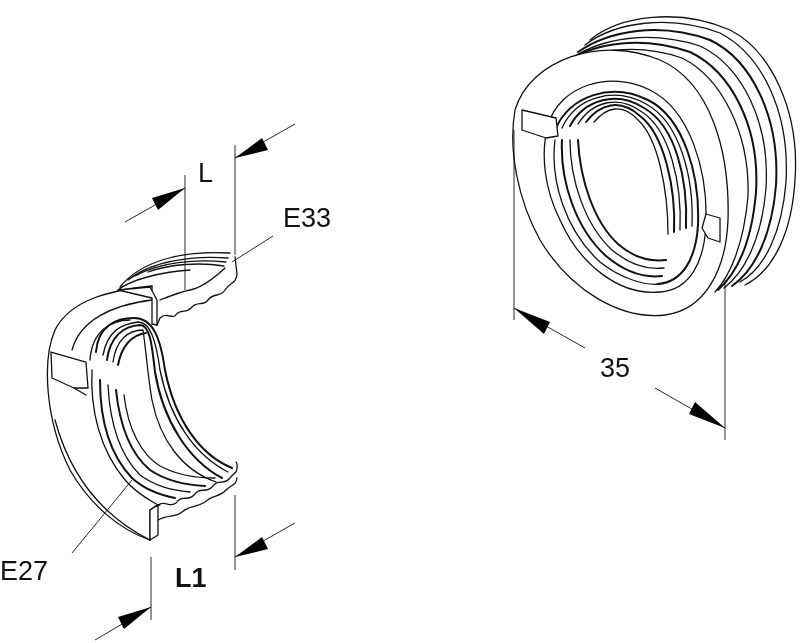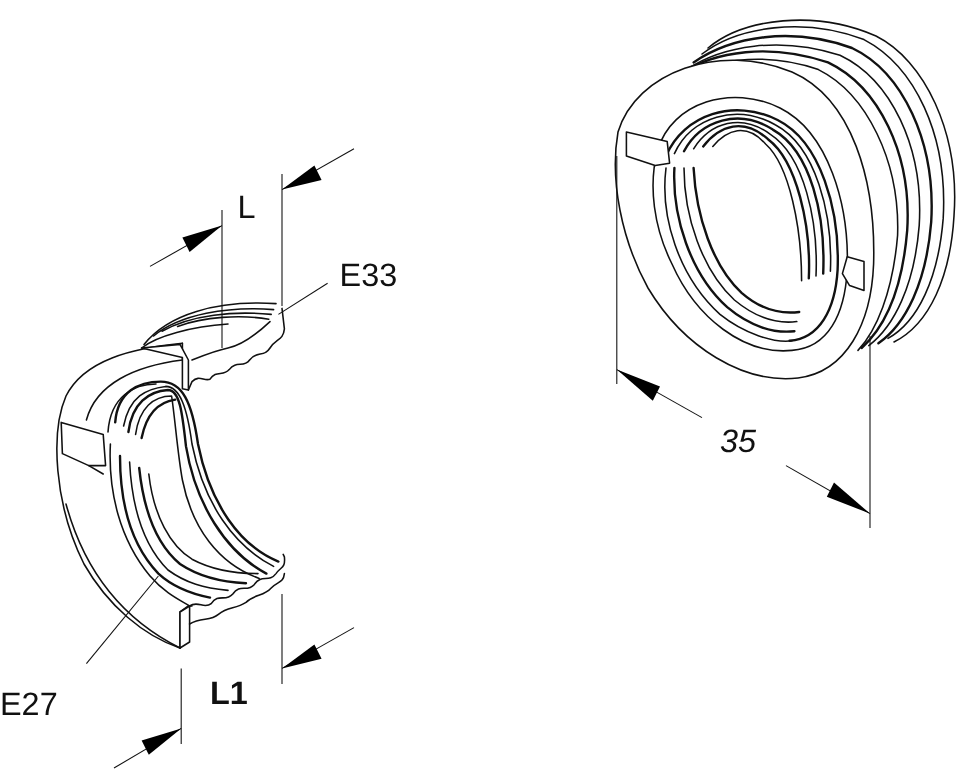--- a/index.html
+++ b/index.html
@@ -111,17 +111,17 @@
       <line class="thin" x1="514" y1="130" x2="514" y2="320"></line>
       <line class="thin" x1="725" y1="280" x2="725" y2="440"></line>
       <line class="thin" x1="514" y1="308" x2="585" y2="348"></line>
       <polygon class="arrow" points="514,308 550,322 544,334"></polygon>
       <line class="thin" x1="655" y1="388" x2="725" y2="428"></line>
       <polygon class="arrow" points="725,428 689,414 695,402"></polygon>
     </g>
   </svg>
 
   <span class="lbl" style="left:198px; top:160px;">L</span>
-  <span class="lbl" style="left:283px; top:216px;">E33</span>
-  <span class="lbl" style="left:0px; top:558px;margin-top:16px;">E27</span>
+  <span class="lbl" style="left:283px; top:205px;">E33</span>
+  <span class="lbl" style="left:0px; top:558px;">E27</span>
   <span class="lbl" style="left:175px; top:565px;font-weight:bold;">L1</span>
-  <span class="lbl" style="left:600px; top:355px;font-style:italic;">35</span>
+  <span class="lbl" style="left:600px; top:355px;">35</span>
 </div>
 
 </body></html>

